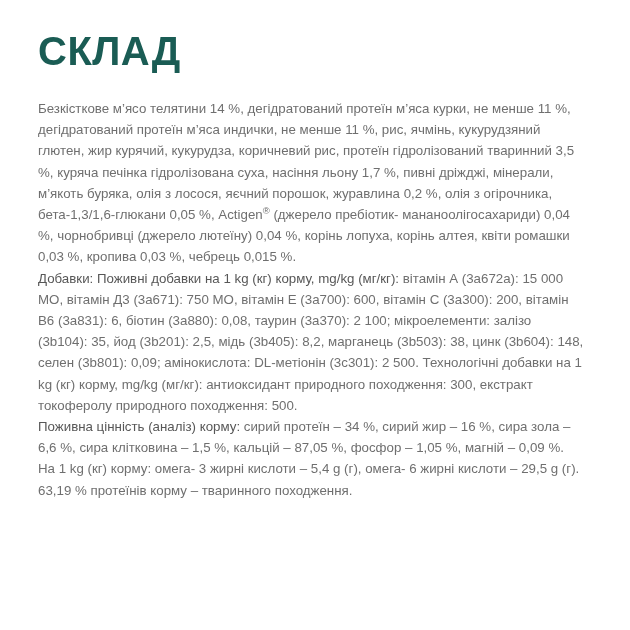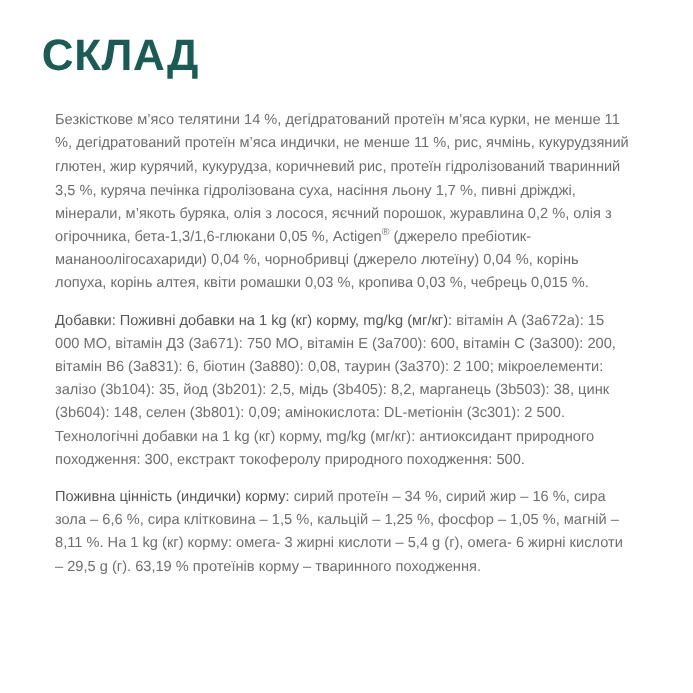--- a/index.html
+++ b/index.html
@@ -31,21 +31,21 @@
     padding: 0;
   }
   .composition-body {
     color: #6f6f6f;
     font-size: 13.3px;
     line-height: 21.2px;
     text-align: left;
     max-width: 560px;
   }
   .para {
-    margin: 12px;
+    margin: 0;
     padding: 0;
   }
   .lead-label {
     font-weight: normal;
     color: #575757;
   }
   .reg-mark {
     font-size: 0.72em;
     vertical-align: super;
     line-height: 0;
@@ -57,17 +57,17 @@
 <div class="page">
 
   <h1 class="page-title">СКЛАД</h1>
 
   <div class="composition-body">
 
     <p class="para"><span>Безкісткове м’ясо телятини 14 %, дегідратований протеїн м’яса курки, не менше 11 %, дегідратований протеїн м’яса индички, не менше 11 %, рис, ячмінь, кукурудзяний глютен, жир курячий, кукурудза, коричневий рис, протеїн гідролізований тваринний 3,5 %, куряча печінка гідролізована суха, насіння льону 1,7 %, пивні дріжджі, мінерали, м’якоть буряка, олія з лосося, яєчний порошок, журавлина 0,2 %, олія з огірочника, бета-1,3/1,6-глюкани 0,05 %, Actigen</span><span class="reg-mark">®</span><span> (джерело пребіотик- мананоолігосахариди) 0,04 %, чорнобривці (джерело лютеїну) 0,04 %, корінь лопуха, корінь алтея, квіти ромашки 0,03 %, кропива 0,03 %, чебрець 0,015 %.</span></p>
 
     <p class="para"><span class="lead-label">Добавки: Поживні добавки на 1 kg (кг) корму, mg/kg (мг/кг):</span><span> вітамін А (3а672а): 15 000 МО, вітамін Д3 (3а671): 750 МО, вітамін Е (3а700): 600, вітамін С (3а300): 200, вітамін В6 (3а831): 6, біотин (3а880): 0,08, таурин (3а370): 2 100; мікроелементи: залізо (3b104): 35, йод (3b201): 2,5, мідь (3b405): 8,2, марганець (3b503): 38, цинк (3b604): 148, селен (3b801): 0,09; амінокислота: DL-метіонін (3с301): 2 500. Технологічні добавки на 1 kg (кг) корму, mg/kg (мг/кг): антиоксидант природного походження: 300, екстракт токоферолу природного походження: 500.</span></p>
 
-    <p class="para"><span class="lead-label">Поживна цінність (индички) корму:</span><span> сирий протеїн – 34 %, сирий жир – 16 %, сира зола – 6,6 %, сира клітковина – 1,5 %, кальцій – 1,25 %, фосфор – 1,05 %, магній – 8,11 %. На 1 kg (кг) корму: омега- 3 жирні кислоти – 5,4 g (г), омега- 6 жирні кислоти – 29,5 g (г). 63,19 % протеїнів корму – тваринного походження.</span></p>
+    <p class="para"><span class="lead-label">Поживна цінність (аналіз) корму:</span><span> сирий протеїн – 34 %, сирий жир – 16 %, сира зола – 6,6 %, сира клітковина – 1,5 %, кальцій – 87,05 %, фосфор – 1,05 %, магній – 0,09 %. На 1 kg (кг) корму: омега- 3 жирні кислоти – 5,4 g (г), омега- 6 жирні кислоти – 29,5 g (г). 63,19 % протеїнів корму – тваринного походження.</span></p>
 
 
   </div>
 </div>
 
 </body></html>

